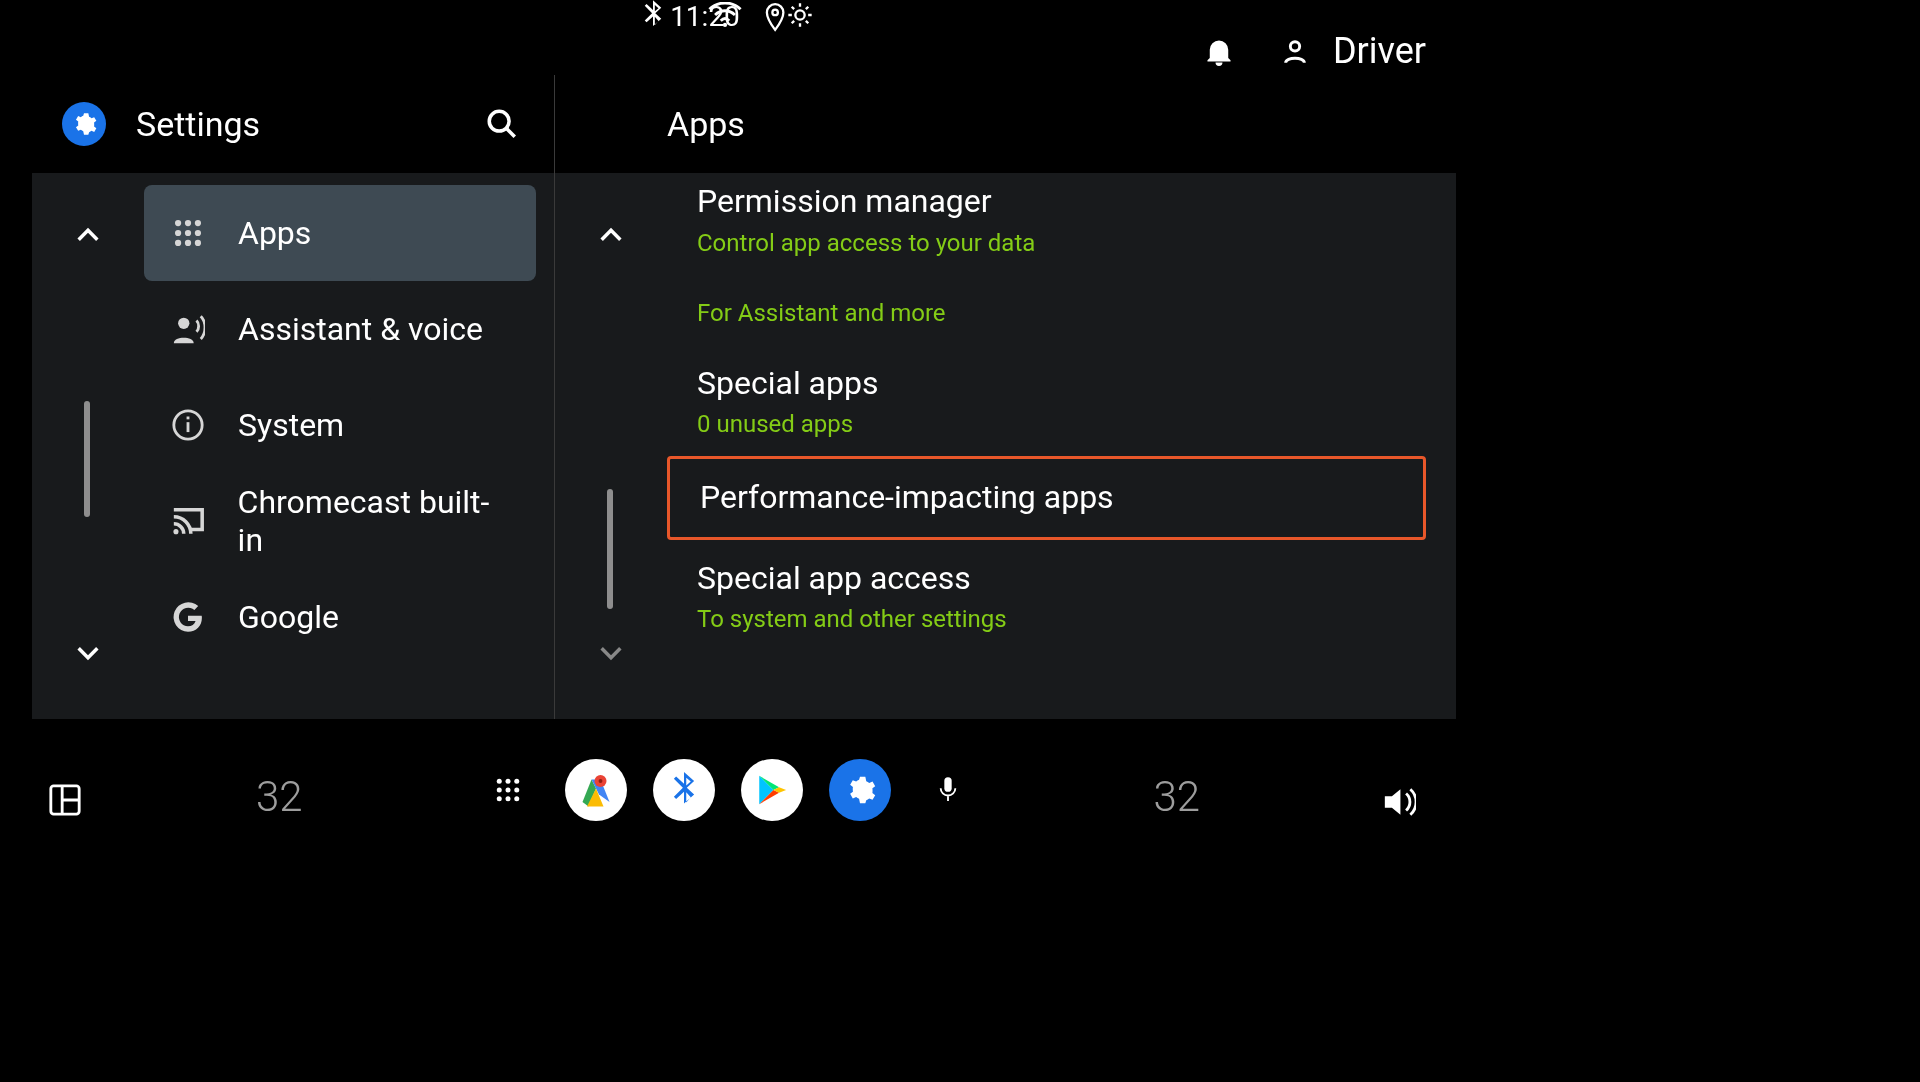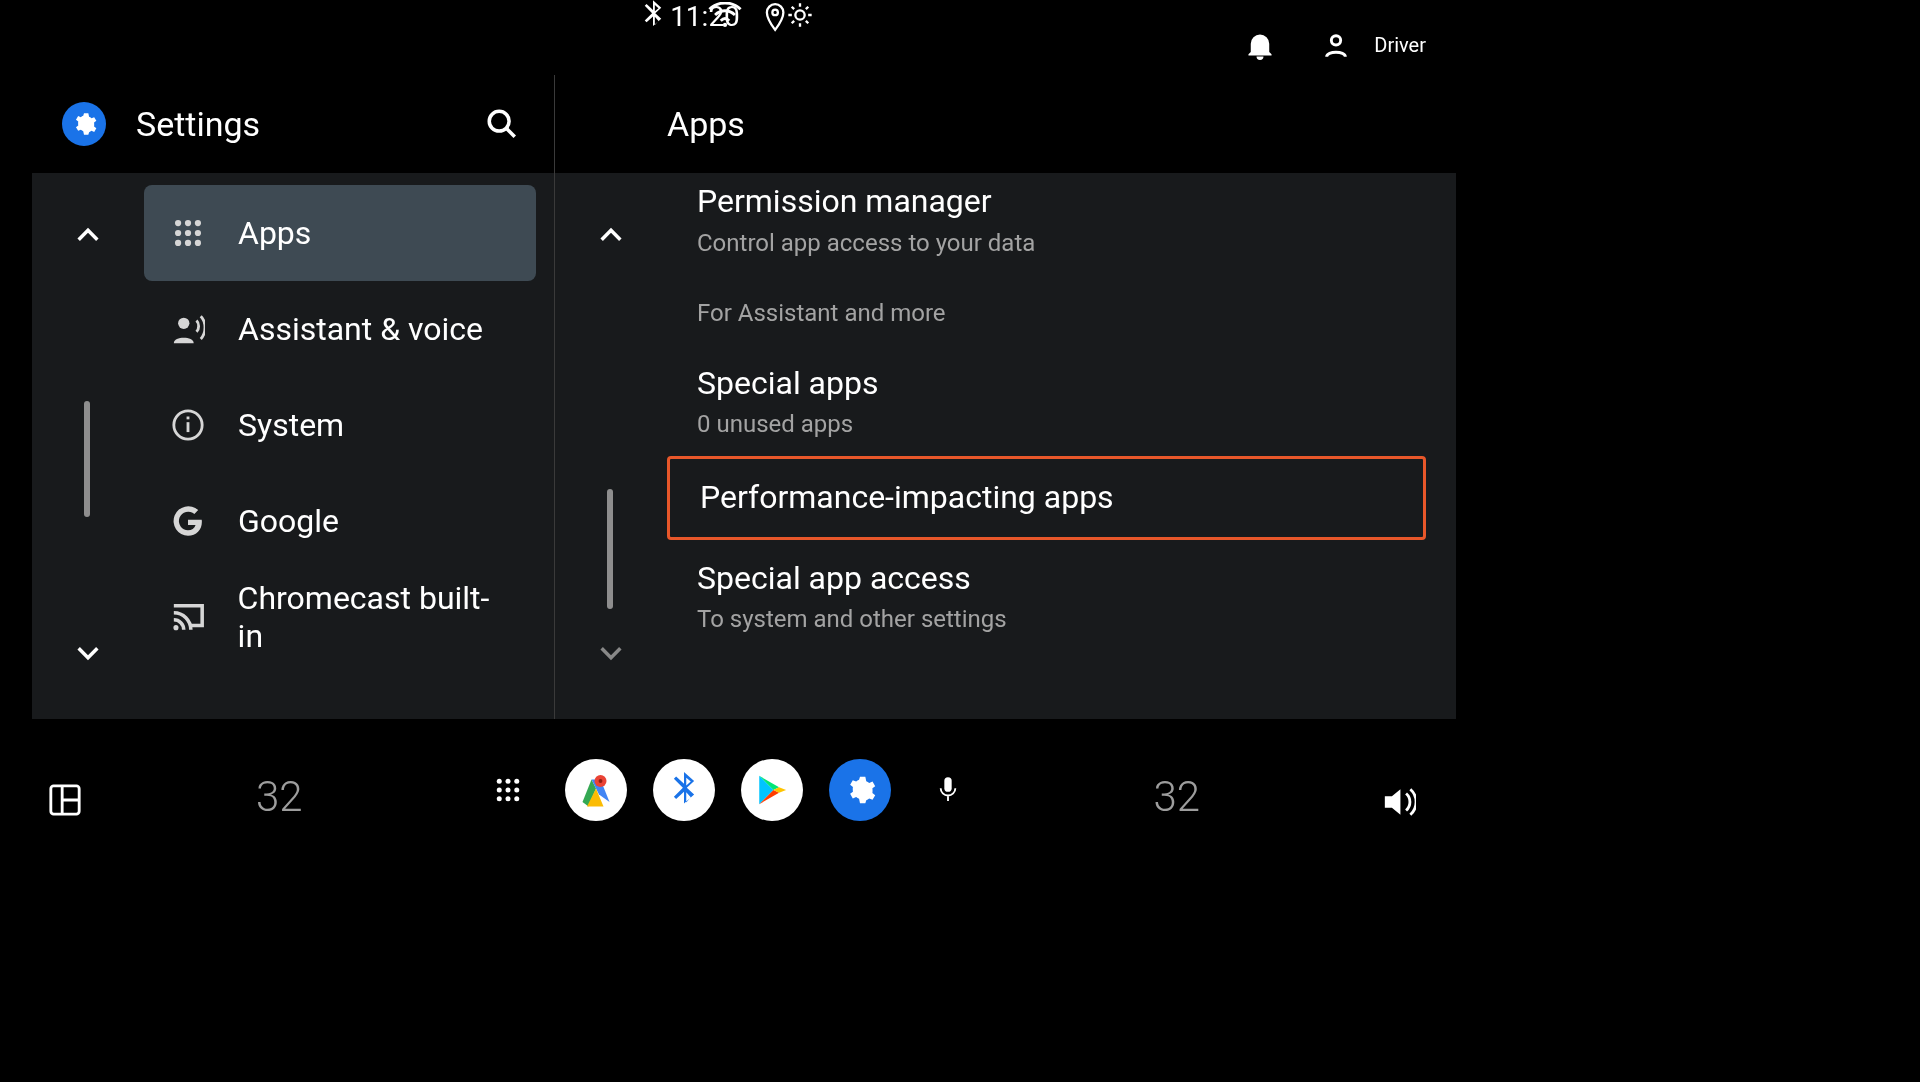--- a/index.html
+++ b/index.html
@@ -19,21 +19,21 @@
       display: flex;
       align-items: center;
       padding: 0 30px;
       flex-direction: column;
     }
     .status-left { display: flex; align-items: center; gap: 44px; }
     .status-center { position: absolute; left: 50%; transform: translateX(-50%); display: flex; align-items: center; gap: 24px; }
     .status-right { margin-left: auto; display: flex; align-items: center; gap: 48px; }
     .status-bar svg { display: block; }
     .clock { font-size: 28px; font-weight: 400; }
-    .user-chip { display: flex; align-items: center; gap: 24px; font-size: 20px; }
+    .user-chip { display: flex; align-items: center; gap: 24px; font-size: 36px; }
 
     
     .main {
       display: flex;
       height: 644px;
     }
 
     
     .sidebar {
       width: 555px;
@@ -132,21 +132,21 @@
       background: #8e8e8e;
       border-radius: 3px;
     }
     .detail-items { flex: 1; padding-top: 8px; padding-right: 30px; }
     .detail-item {
       padding: 18px 30px;
       border-radius: 4px;
     }
     .detail-item.cut { padding-top: 0; }
     .detail-item .title { font-size: 32px; line-height: 1.3; }
-    .detail-item .sub   { font-size: 24px; color: #a3a3a3; margin-top: 6px; }
+    .detail-item .sub   { font-size: 24px; color: #84cc16; margin-top: 6px; }
     .detail-item.highlight {
       border: 3px solid #e8572a;
       margin: 0 0;
     }
 
     
     .bottom-bar {
       height: 102px;
       display: flex;
       align-items: flex-end;
@@ -271,32 +271,32 @@
             <span class="icon-slot">
               <svg width="34" height="34" fill="#d6d6d6" color="#d6d6d6">
                 <use href="#ic-info"></use>
               </svg>
             </span>
             <span class="label">System</span>
           </div>
           <div class="side-item">
             <span class="icon-slot">
               <svg width="34" height="34" fill="#d6d6d6" color="#d6d6d6">
+                <use href="#ic-cast"></use>
+              </svg>
+            </span>
+            <span class="label">Chromecast built-in</span>
+          </div>
+          <div class="side-item">
+            <span class="icon-slot">
+              <svg width="34" height="34" fill="#d6d6d6" color="#d6d6d6">
                 <use href="#ic-google"></use>
               </svg>
             </span>
             <span class="label">Google</span>
-          </div>
-          <div class="side-item">
-            <span class="icon-slot">
-              <svg width="34" height="34" fill="#d6d6d6" color="#d6d6d6">
-                <use href="#ic-cast"></use>
-              </svg>
-            </span>
-            <span class="label">Chromecast built-in</span>
           </div>
         </div>
     </div>
   </div>
 
   <div class="detail">
     <div class="detail-header">Apps</div>
     <div class="detail-body">
       <div class="scroll-col-right">
         <span>

